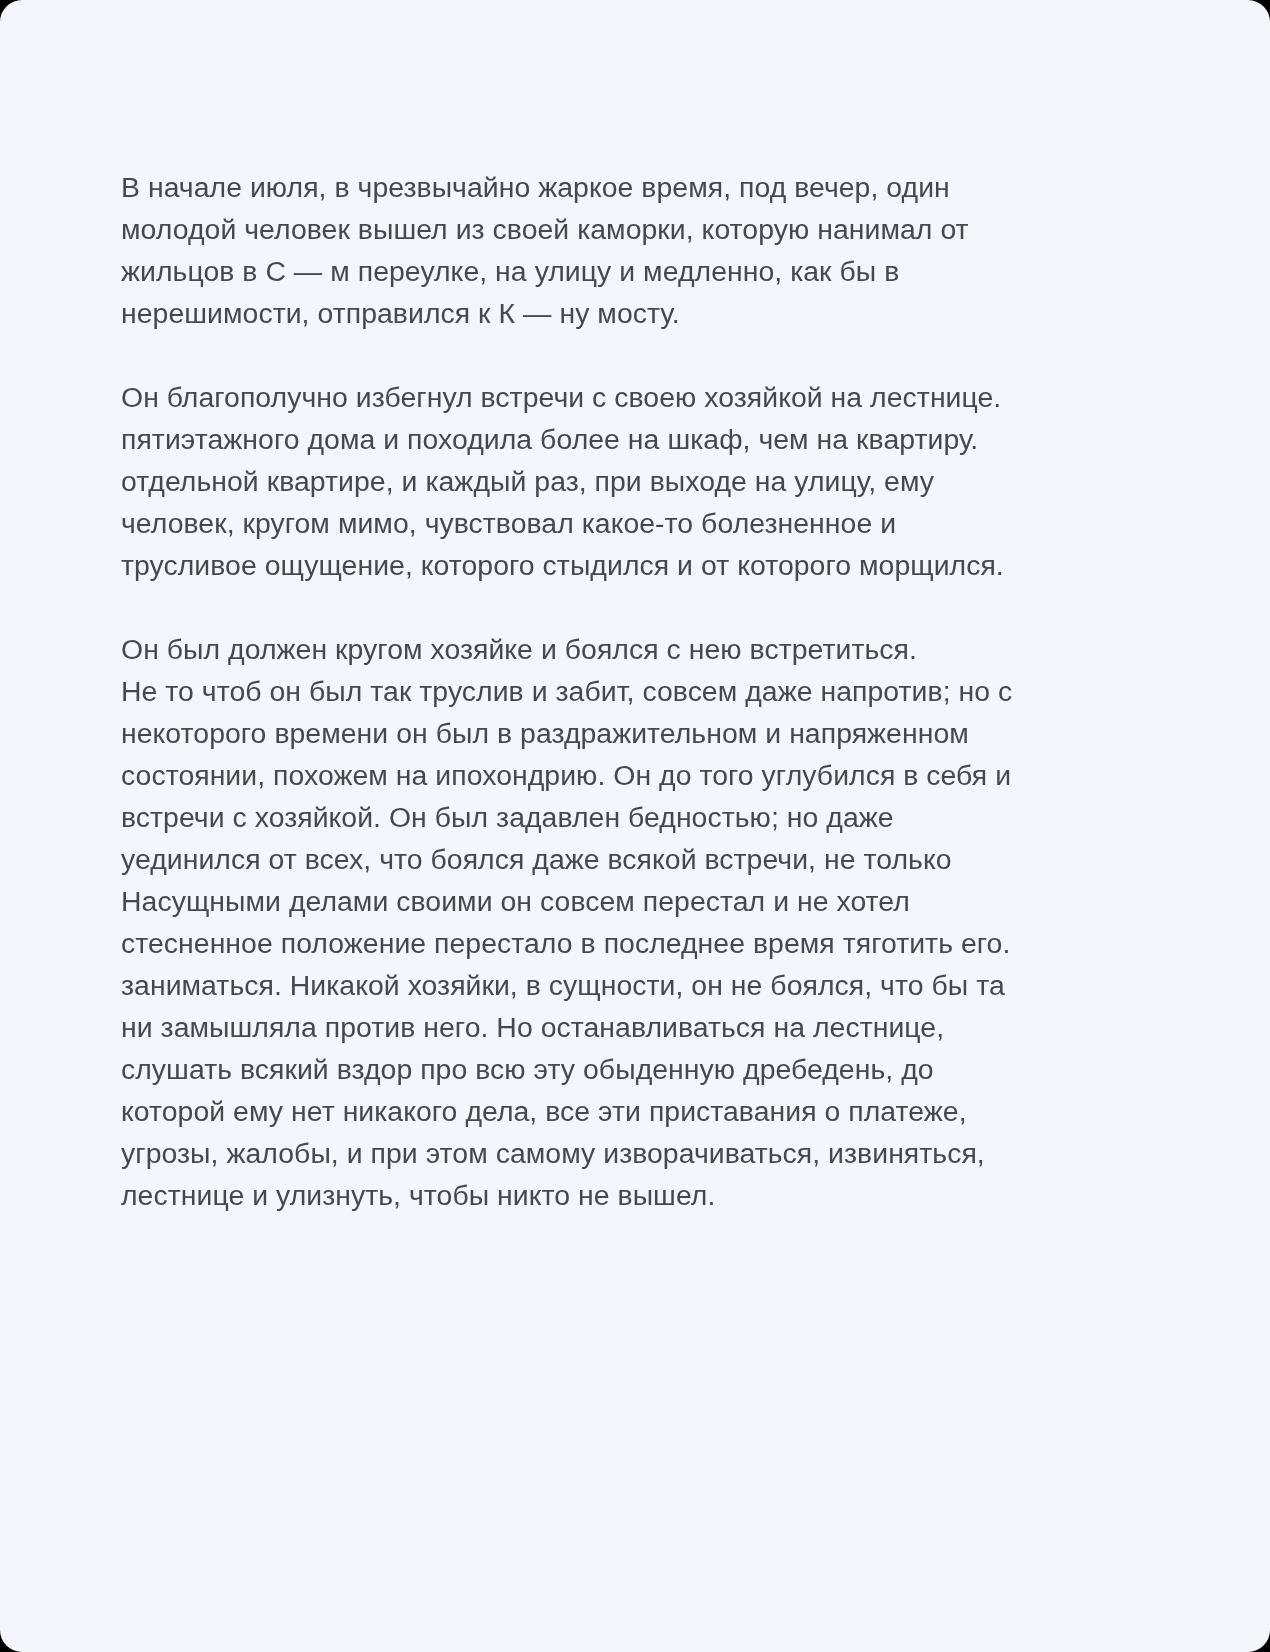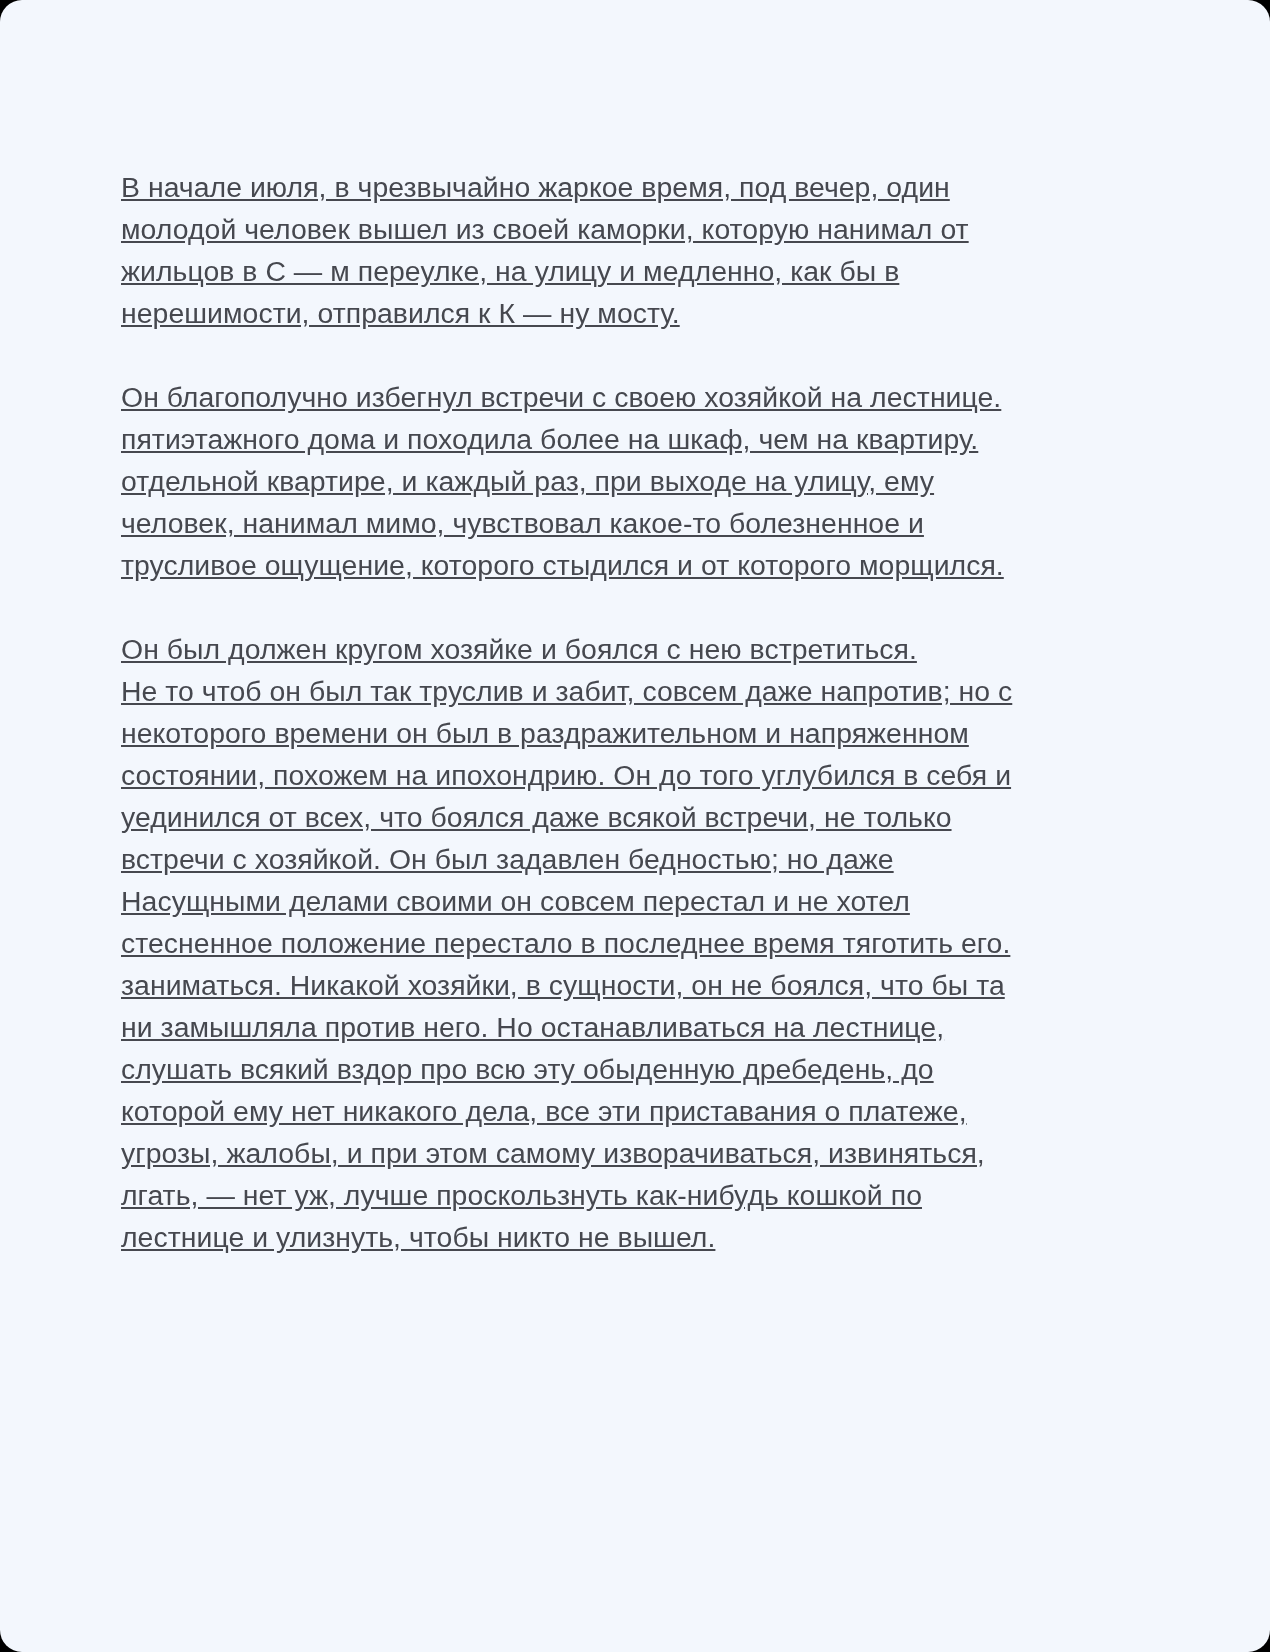--- a/index.html
+++ b/index.html
@@ -24,21 +24,20 @@
     }
     .text-block {
       font-family: "Liberation Sans", "DejaVu Sans", sans-serif;
       font-size: 28.4px;
       line-height: 42px;
       color: #46484f;
       letter-spacing: 0.05px;
     }
     .paragraph {
       margin: 0 0 42px 0;
-      text-decoration: underline;
     }
     .line {
       display: block;
       white-space: nowrap;
       height: 42px;
     }
   </style>
 </head>
 <body>
 
@@ -49,36 +48,35 @@
       <span class="line">В начале июля, в чрезвычайно жаркое время, под вечер, один</span>
       <span class="line">молодой человек вышел из своей каморки, которую нанимал от</span>
       <span class="line">жильцов в С — м переулке, на улицу и медленно, как бы в</span>
       <span class="line">нерешимости, отправился к К — ну мосту.</span>
     </p>
 
     <p class="paragraph">
       <span class="line">Он благополучно избегнул встречи с своею хозяйкой на лестнице.</span>
       <span class="line">пятиэтажного дома и походила более на шкаф, чем на квартиру.</span>
       <span class="line">отдельной квартире, и каждый раз, при выходе на улицу, ему</span>
-      <span class="line">человек, нанимал мимо, чувствовал какое-то болезненное и</span>
+      <span class="line">человек, кругом мимо, чувствовал какое-то болезненное и</span>
       <span class="line">трусливое ощущение, которого стыдился и от которого морщился.</span>
     </p>
 
     <p class="paragraph">
       <span class="line">Он был должен кругом хозяйке и боялся с нею встретиться.</span>
       <span class="line">Не то чтоб он был так труслив и забит, совсем даже напротив; но с</span>
       <span class="line">некоторого времени он был в раздражительном и напряженном</span>
       <span class="line">состоянии, похожем на ипохондрию. Он до того углубился в себя и</span>
+      <span class="line">встречи с хозяйкой. Он был задавлен бедностью; но даже</span>
       <span class="line">уединился от всех, что боялся даже всякой встречи, не только</span>
-      <span class="line">встречи с хозяйкой. Он был задавлен бедностью; но даже</span>
       <span class="line">Насущными делами своими он совсем перестал и не хотел</span>
       <span class="line">стесненное положение перестало в последнее время тяготить его.</span>
       <span class="line">заниматься. Никакой хозяйки, в сущности, он не боялся, что бы та</span>
       <span class="line">ни замышляла против него. Но останавливаться на лестнице,</span>
       <span class="line">слушать всякий вздор про всю эту обыденную дребедень, до</span>
       <span class="line">которой ему нет никакого дела, все эти приставания о платеже,</span>
       <span class="line">угрозы, жалобы, и при этом самому изворачиваться, извиняться,</span>
-      <span class="line">лгать, — нет уж, лучше проскользнуть как-нибудь кошкой по</span>
       <span class="line">лестнице и улизнуть, чтобы никто не вышел.</span>
     </p>
 
   </div>
 </div>
 
 </body></html>

